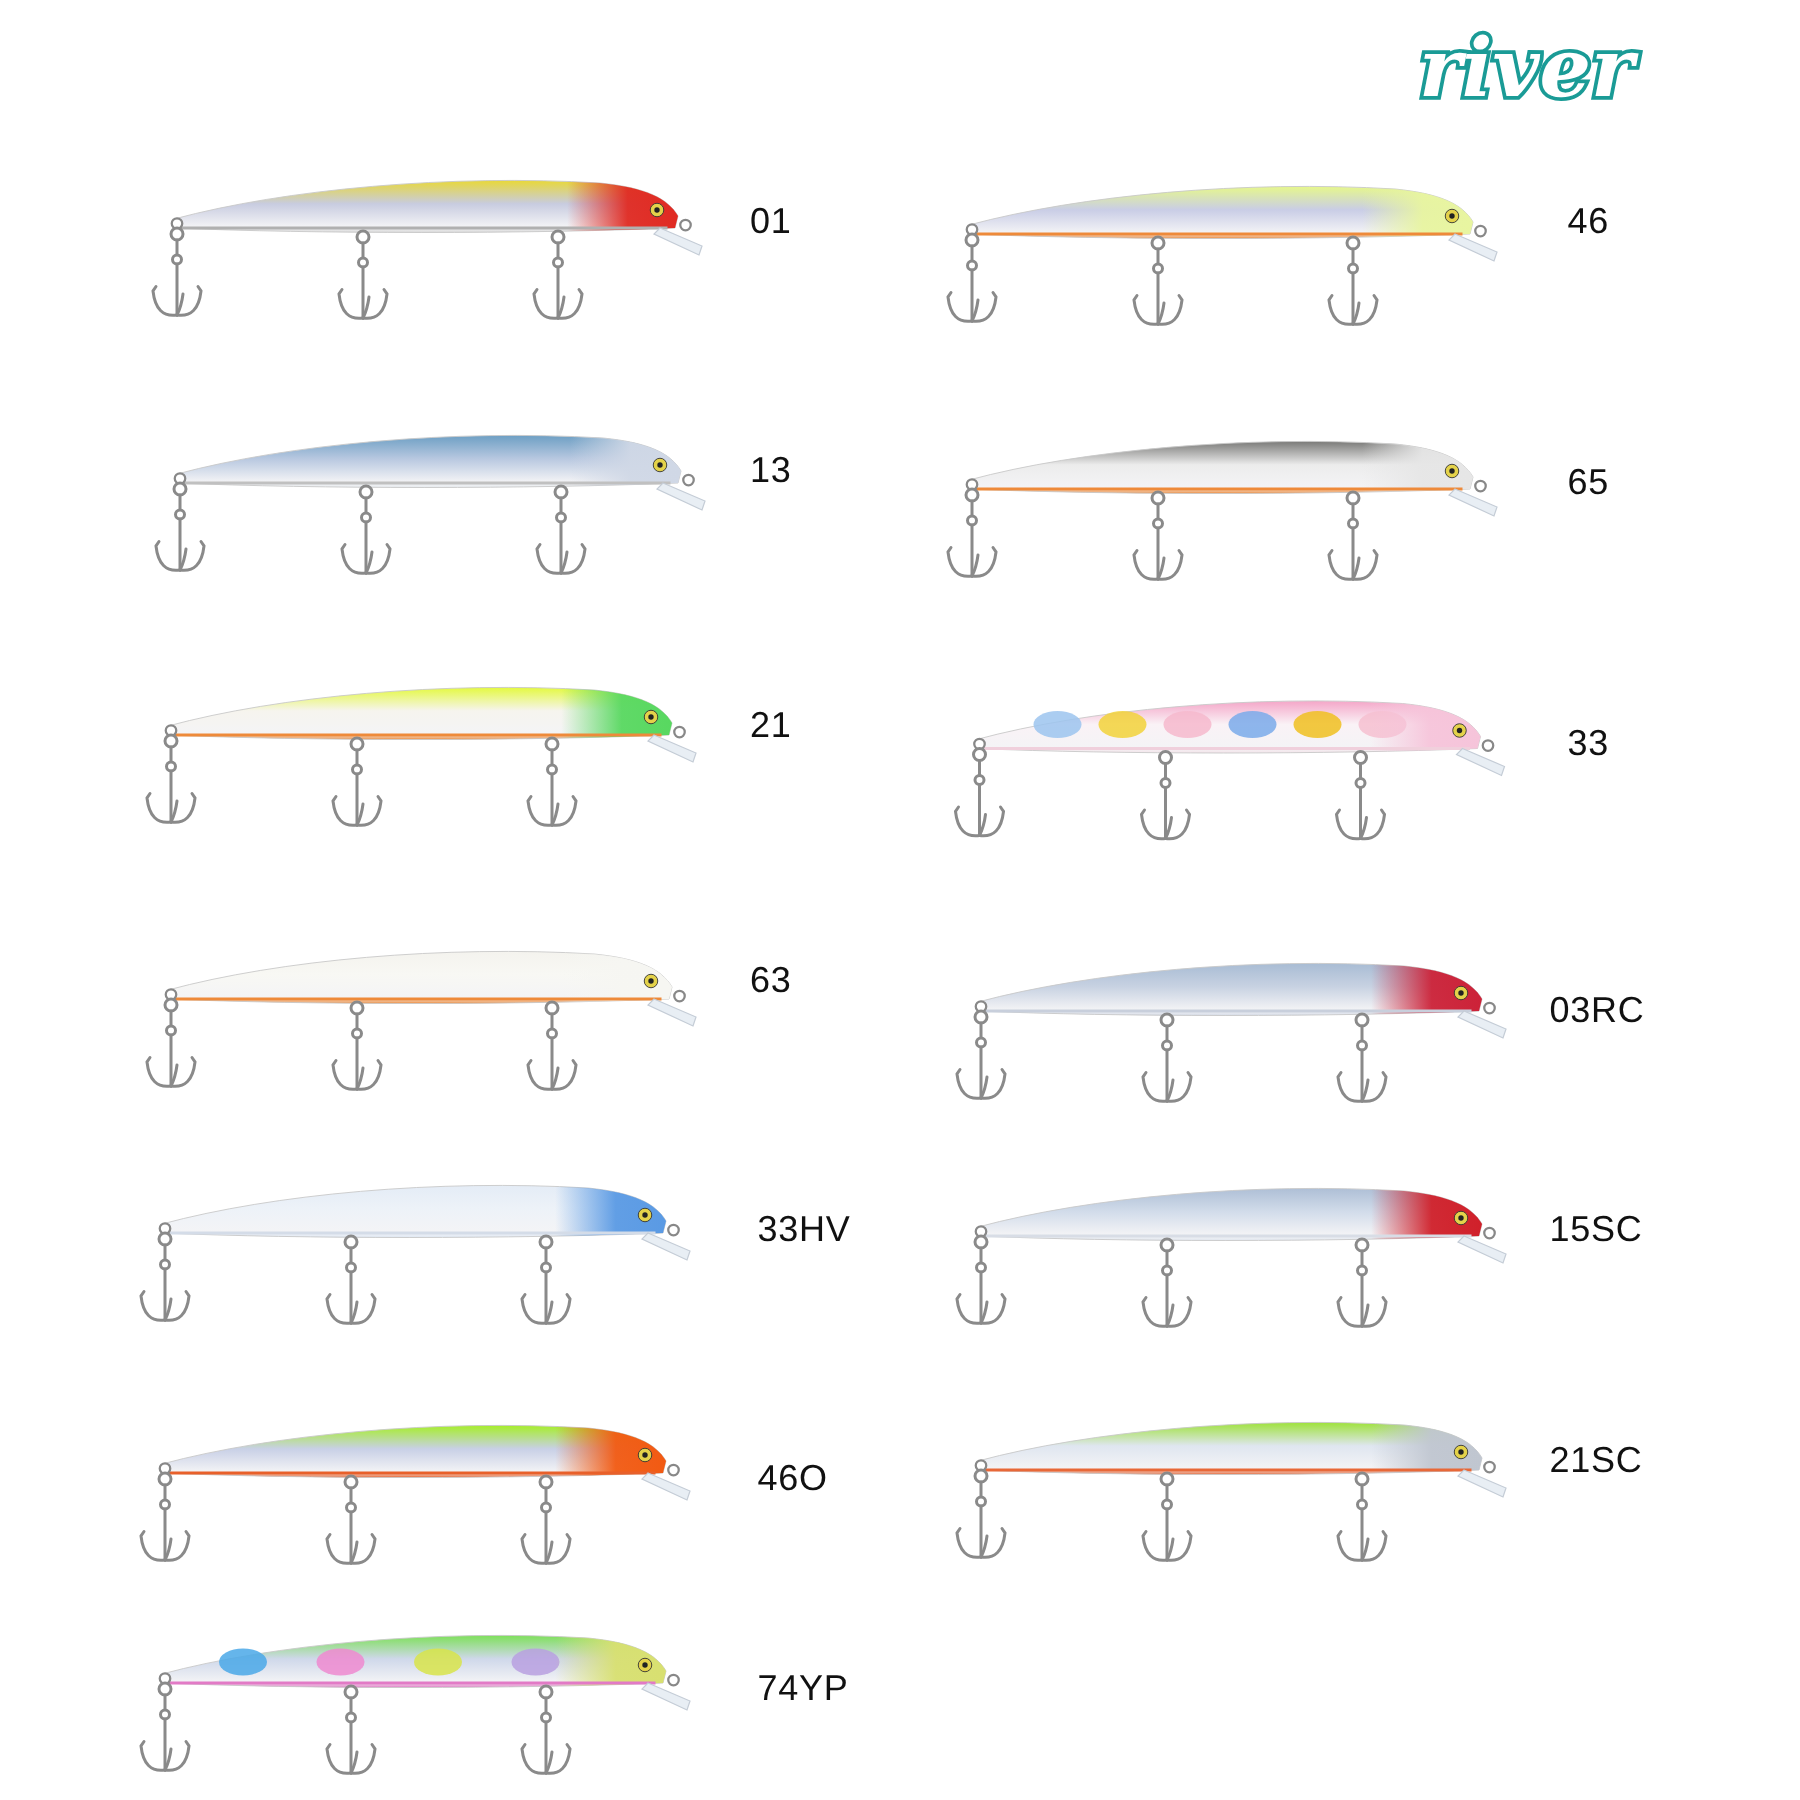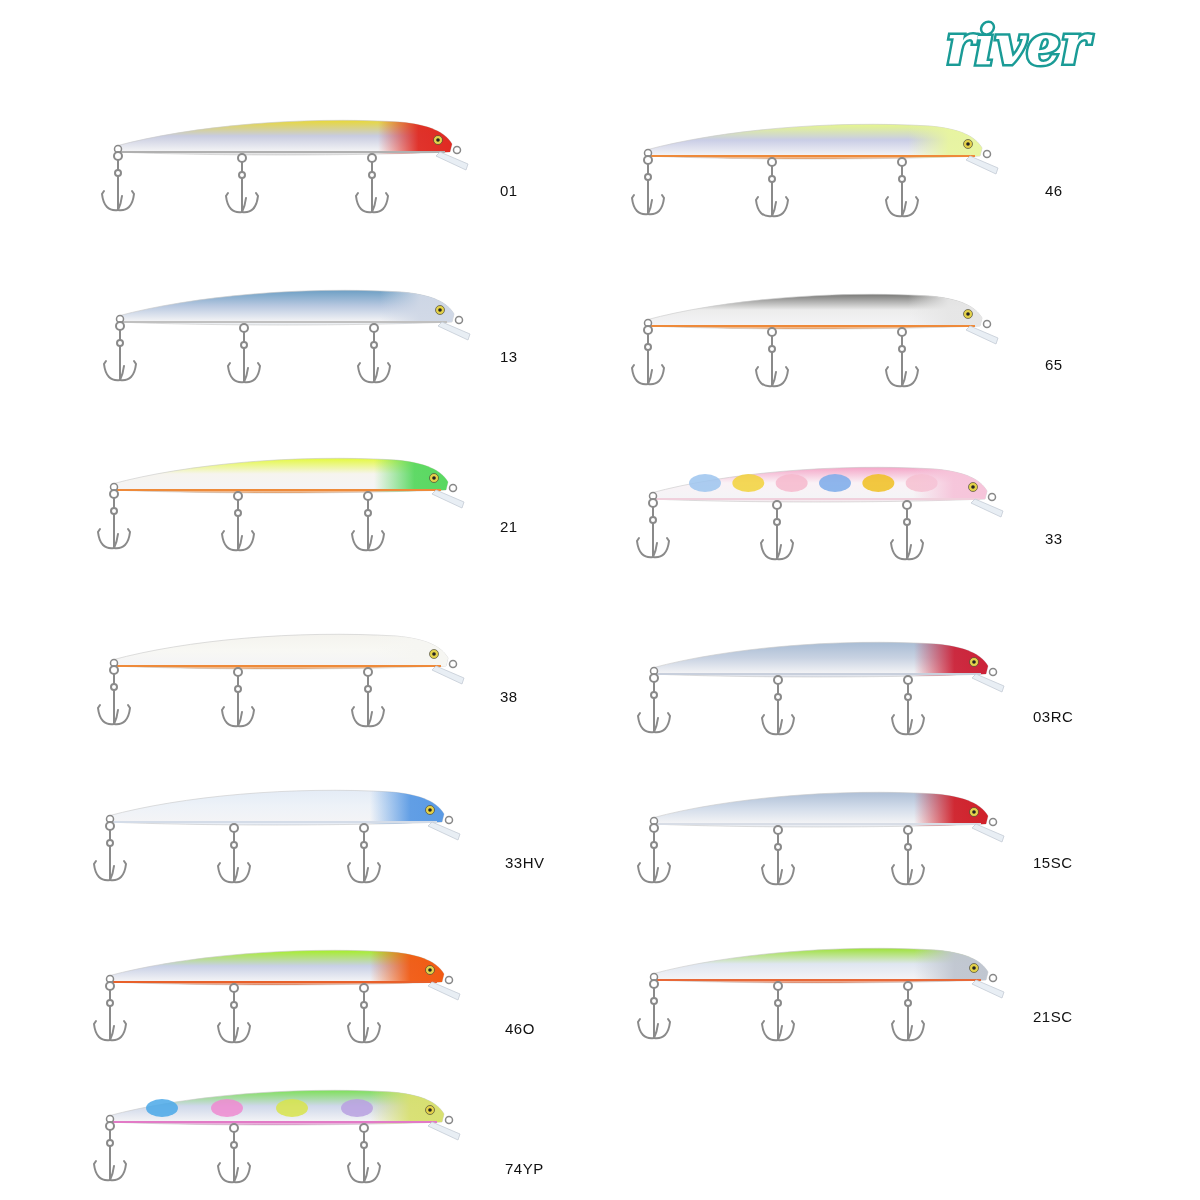--- a/index.html
+++ b/index.html
@@ -1,20 +1,20 @@
 <!DOCTYPE html>
 <html><head>
 <meta charset="utf-8">
 <style>
   html, body { margin: 0; padding: 0; background: #ffffff; }
   body { width: 1200px; height: 1200px; position: relative; overflow: hidden; font-family: "Liberation Sans", sans-serif; }
   .logo { position: absolute; left: 918px; top: 14px; width: 190px; height: 66px; margin-left: 22px; }
   .lure { position: absolute; width: 420px; height: 110px; }
   .lure svg { position: absolute; left: 0; top: 0; overflow: visible; }
-  .code { position: absolute; font-family: "Liberation Sans", sans-serif; font-size: 15px; color: #111; letter-spacing: 0.5px; margin-top: 48px; }
+  .code { position: absolute; font-family: "Liberation Sans", sans-serif; font-size: 24px; color: #111; letter-spacing: 0.5px; }
 </style>
 </head>
 <body>
 
 <div class="logo">
   <svg width="190" height="66" viewBox="0 0 190 66">
     <text x="6" y="50" font-family="'DejaVu Serif', serif" font-style="italic" font-weight="bold" font-size="54" fill="#ffffff" stroke="#1a9b96" stroke-width="5" paint-order="stroke">river</text>
   </svg>
 </div>
 
@@ -429,21 +429,21 @@
     <circle cx="272" cy="50" r="4" fill="#fff"></circle>
     <line x1="272" y1="54" x2="272" y2="64"></line>
     <circle cx="272" cy="67" r="3" fill="#fff"></circle>
     <line x1="272" y1="70" x2="272" y2="104"></line>
     <path d="M272 104 Q 258 106 256 88 l 2 -3"></path>
     <path d="M272 104 Q 286 106 288 88 l -2 -3"></path>
     <path d="M272 104 Q 275 98 276 90"></path>
   </g>
   </svg>
     </div>
-    <div class="code" style="left: 500px; top: 640px;">38</div>
+    <div class="code" style="left: 500px; top: 640px;">63</div>
     <div class="lure" style="left: 636px; top: 630px;">
   <svg width="420" height="110" viewBox="0 0 420 110">
     <defs>
       <linearGradient id="g7" x1="0" y1="0" x2="0" y2="1">
         <stop offset="0" stop-color="#a8bcd4"></stop>
         <stop offset="0.45" stop-color="#c8d2e2"></stop>
         <stop offset="0.9" stop-color="#f4f4f6"></stop>
         <stop offset="1" stop-color="#d6dce8"></stop>
       </linearGradient>
       <linearGradient id="g7h" x1="0" y1="0" x2="1" y2="0">

